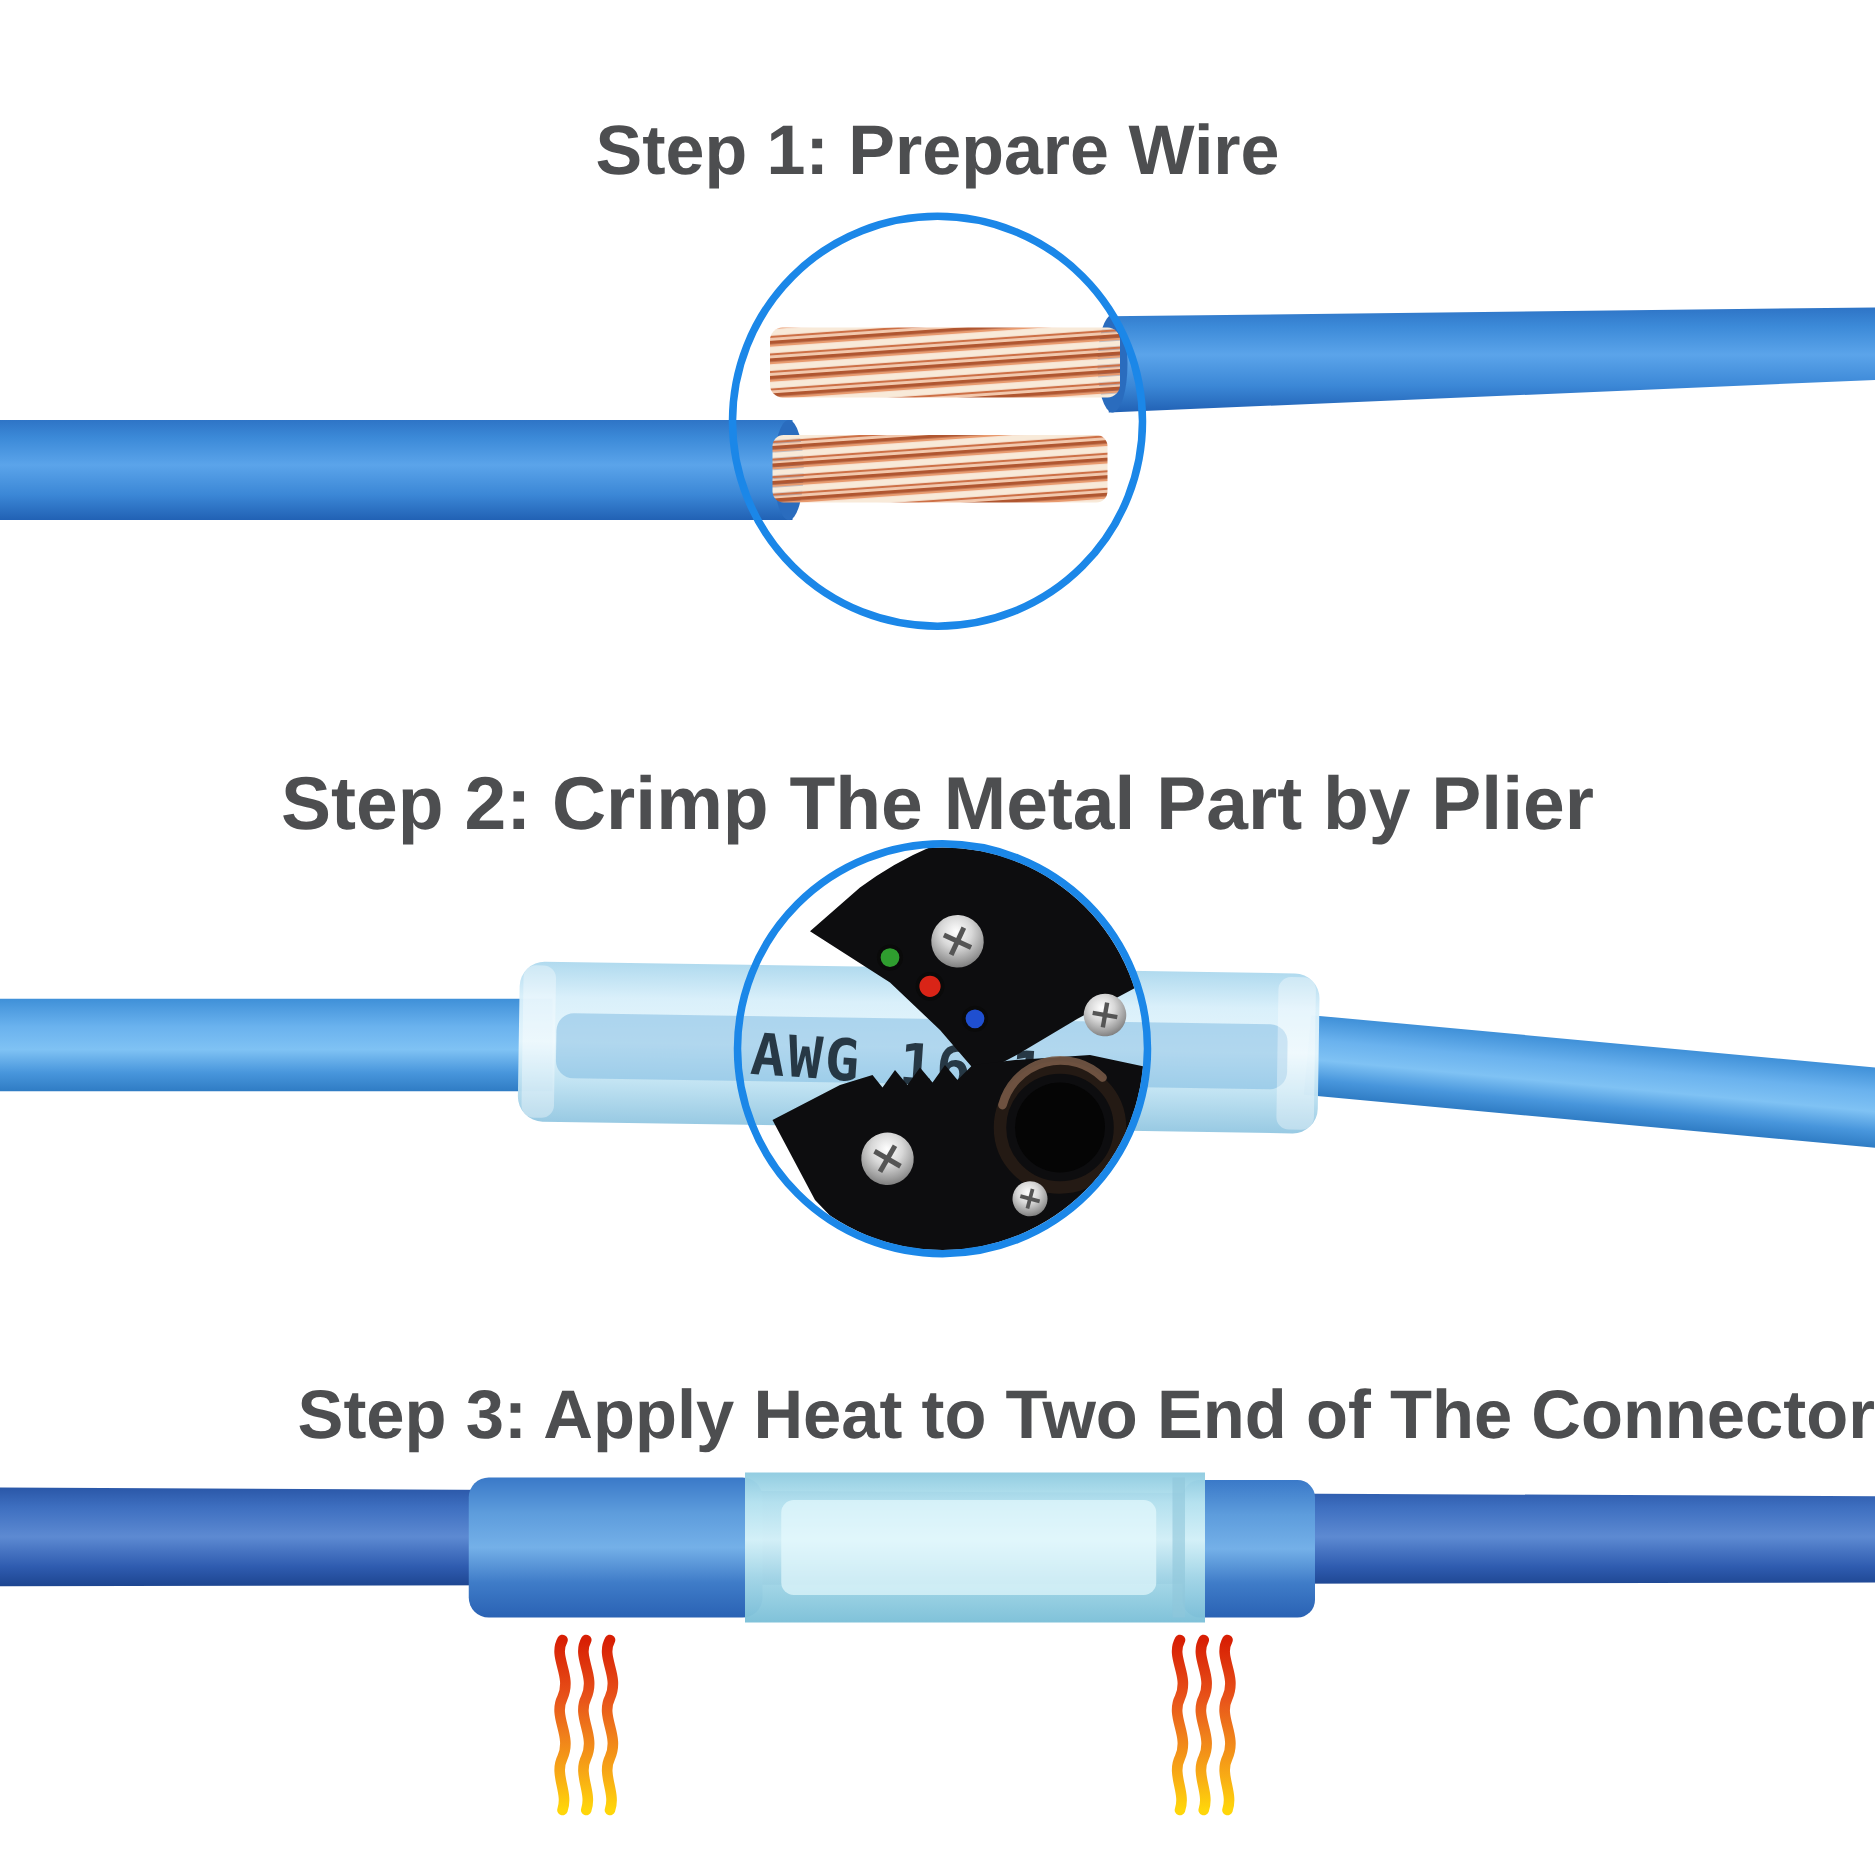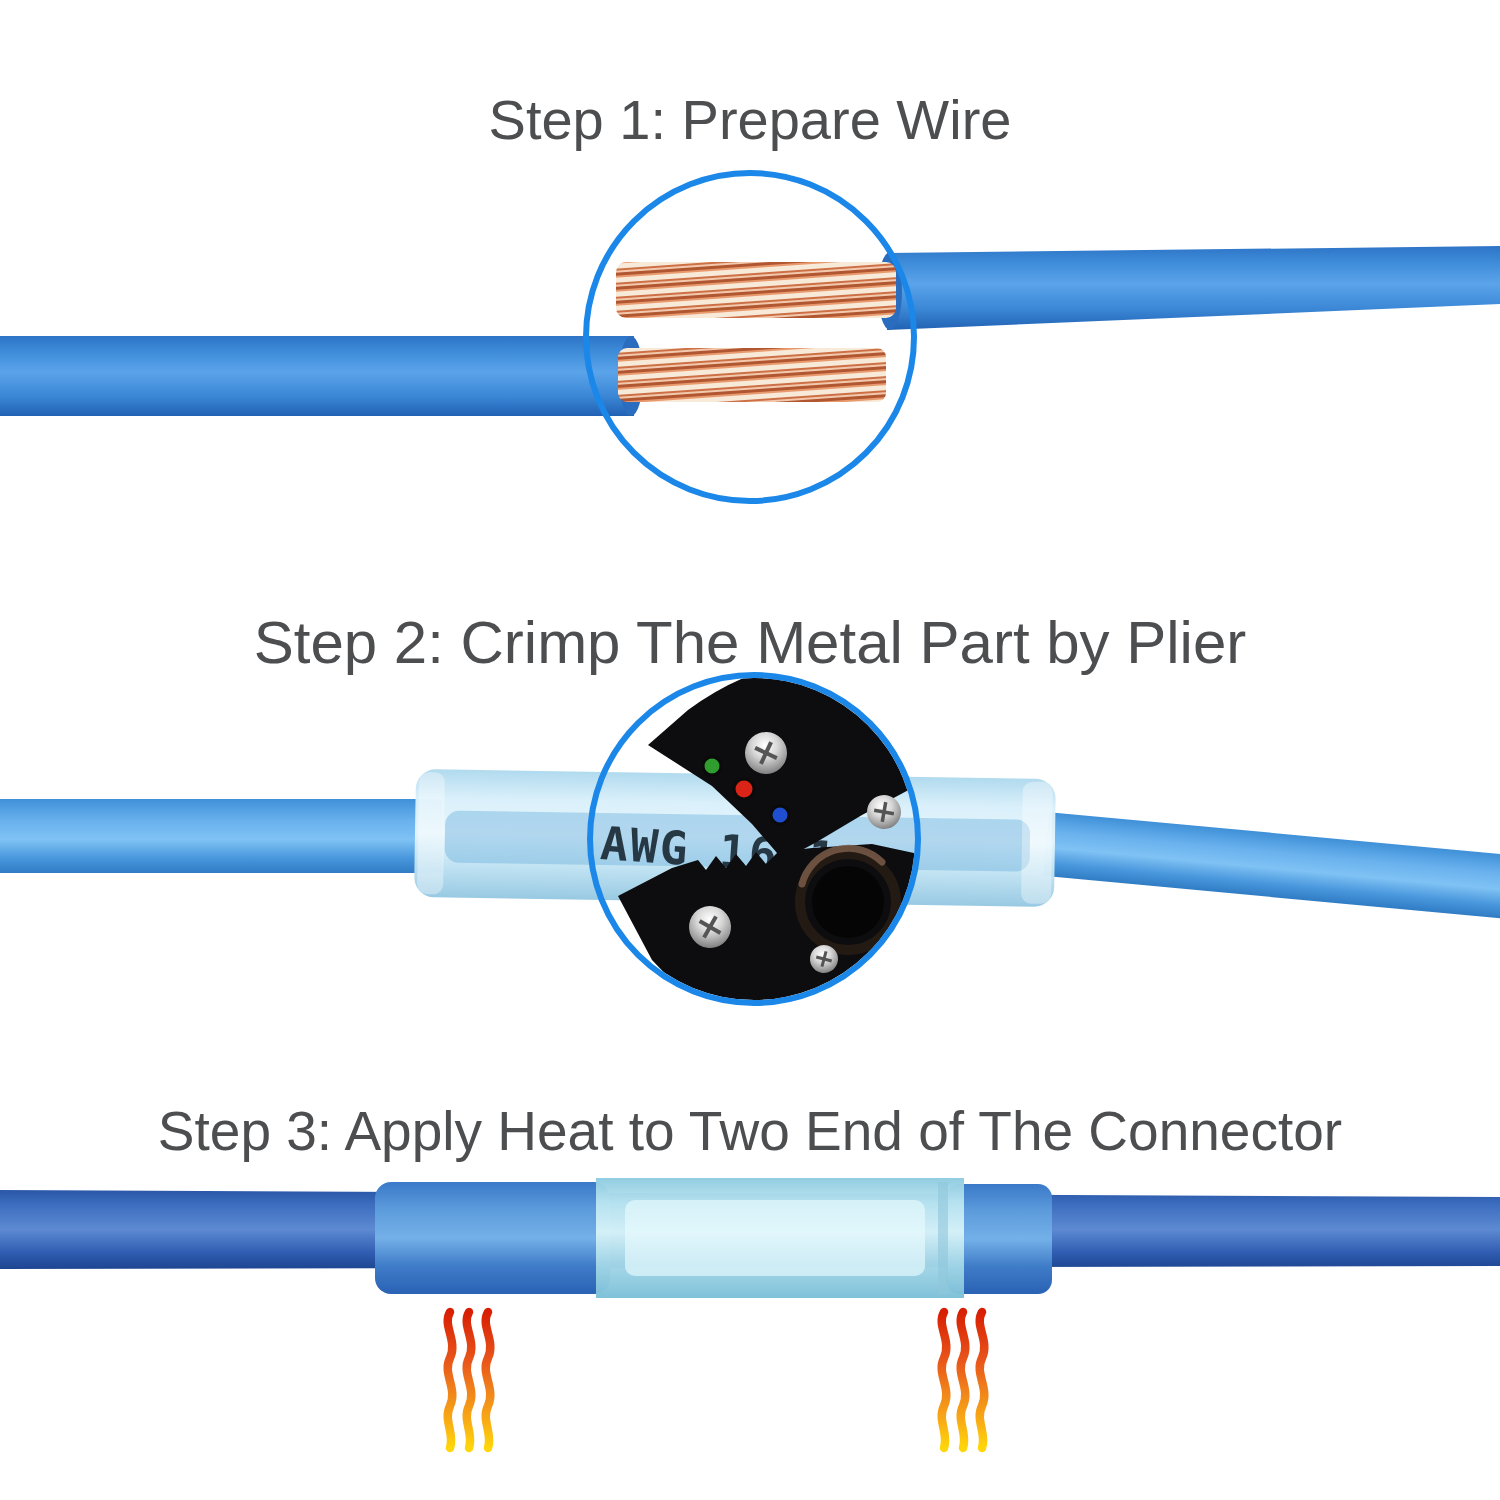--- a/index.html
+++ b/index.html
@@ -5,29 +5,29 @@
   html,body{margin:0;padding:0;background:#ffffff;}
   .canvas{
     position:relative;
     width:1500px;height:1500px;
     background:#ffffff;
     overflow:hidden;
     font-family:"Liberation Sans", sans-serif;
   }
   .heading{
     position:absolute;left:0;width:100%;
-    text-align:center;font-weight:normal;
+    text-align:center;font-weight:bold;
     color:var(--heading-text,#4d4e50);
     line-height:1.15;
     letter-spacing:0px;
     white-space:nowrap;
   }
   .h1{top:88px;font-size:56px;}
   .h2{top:608px;font-size:60px;}
-  .h3{top:1100px;font-size:55px;}
+  .h3{top:1100px;font-size:55px;text-align:right;}
   .art{position:absolute;left:0;display:block;}
   #step1-art{top:160px;}
   #step2-art{top:665px;}
   #step3-art{top:1160px;}
   .connector-print{
     font-family:"DejaVu Sans Mono", monospace;
     font-weight:bold;
     font-size:46px;
     letter-spacing:2px;
     fill:var(--connector-print-text,#15232e);

